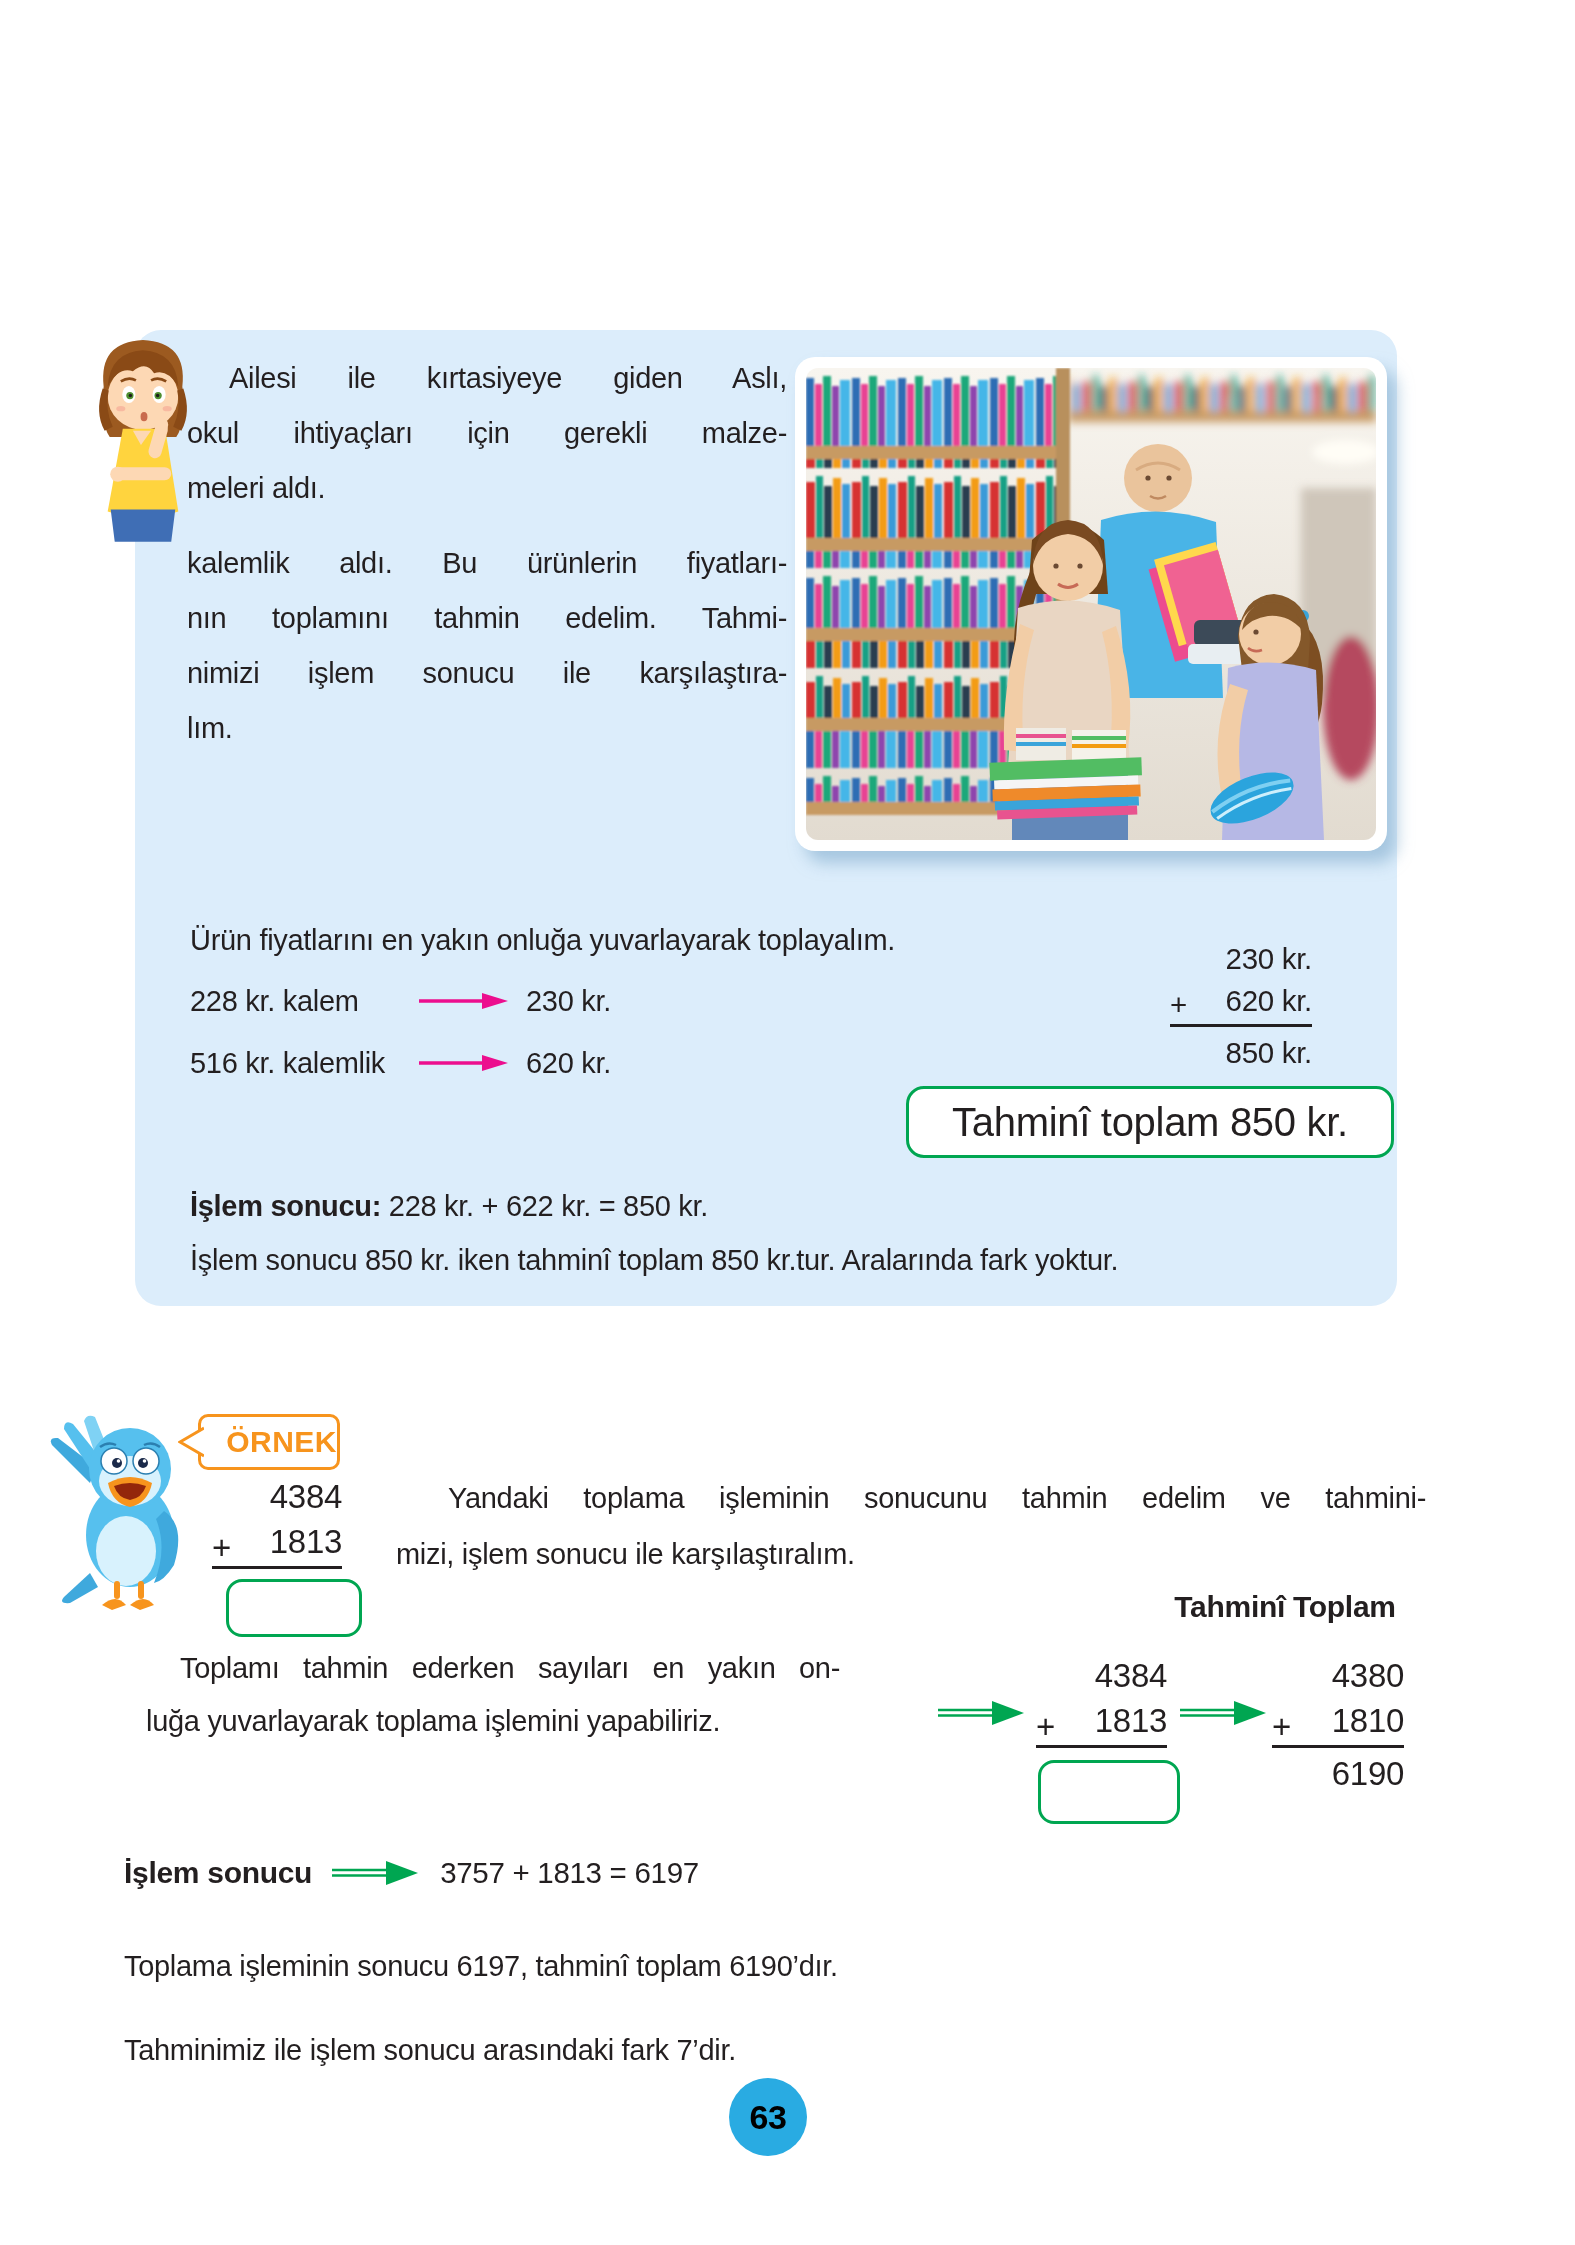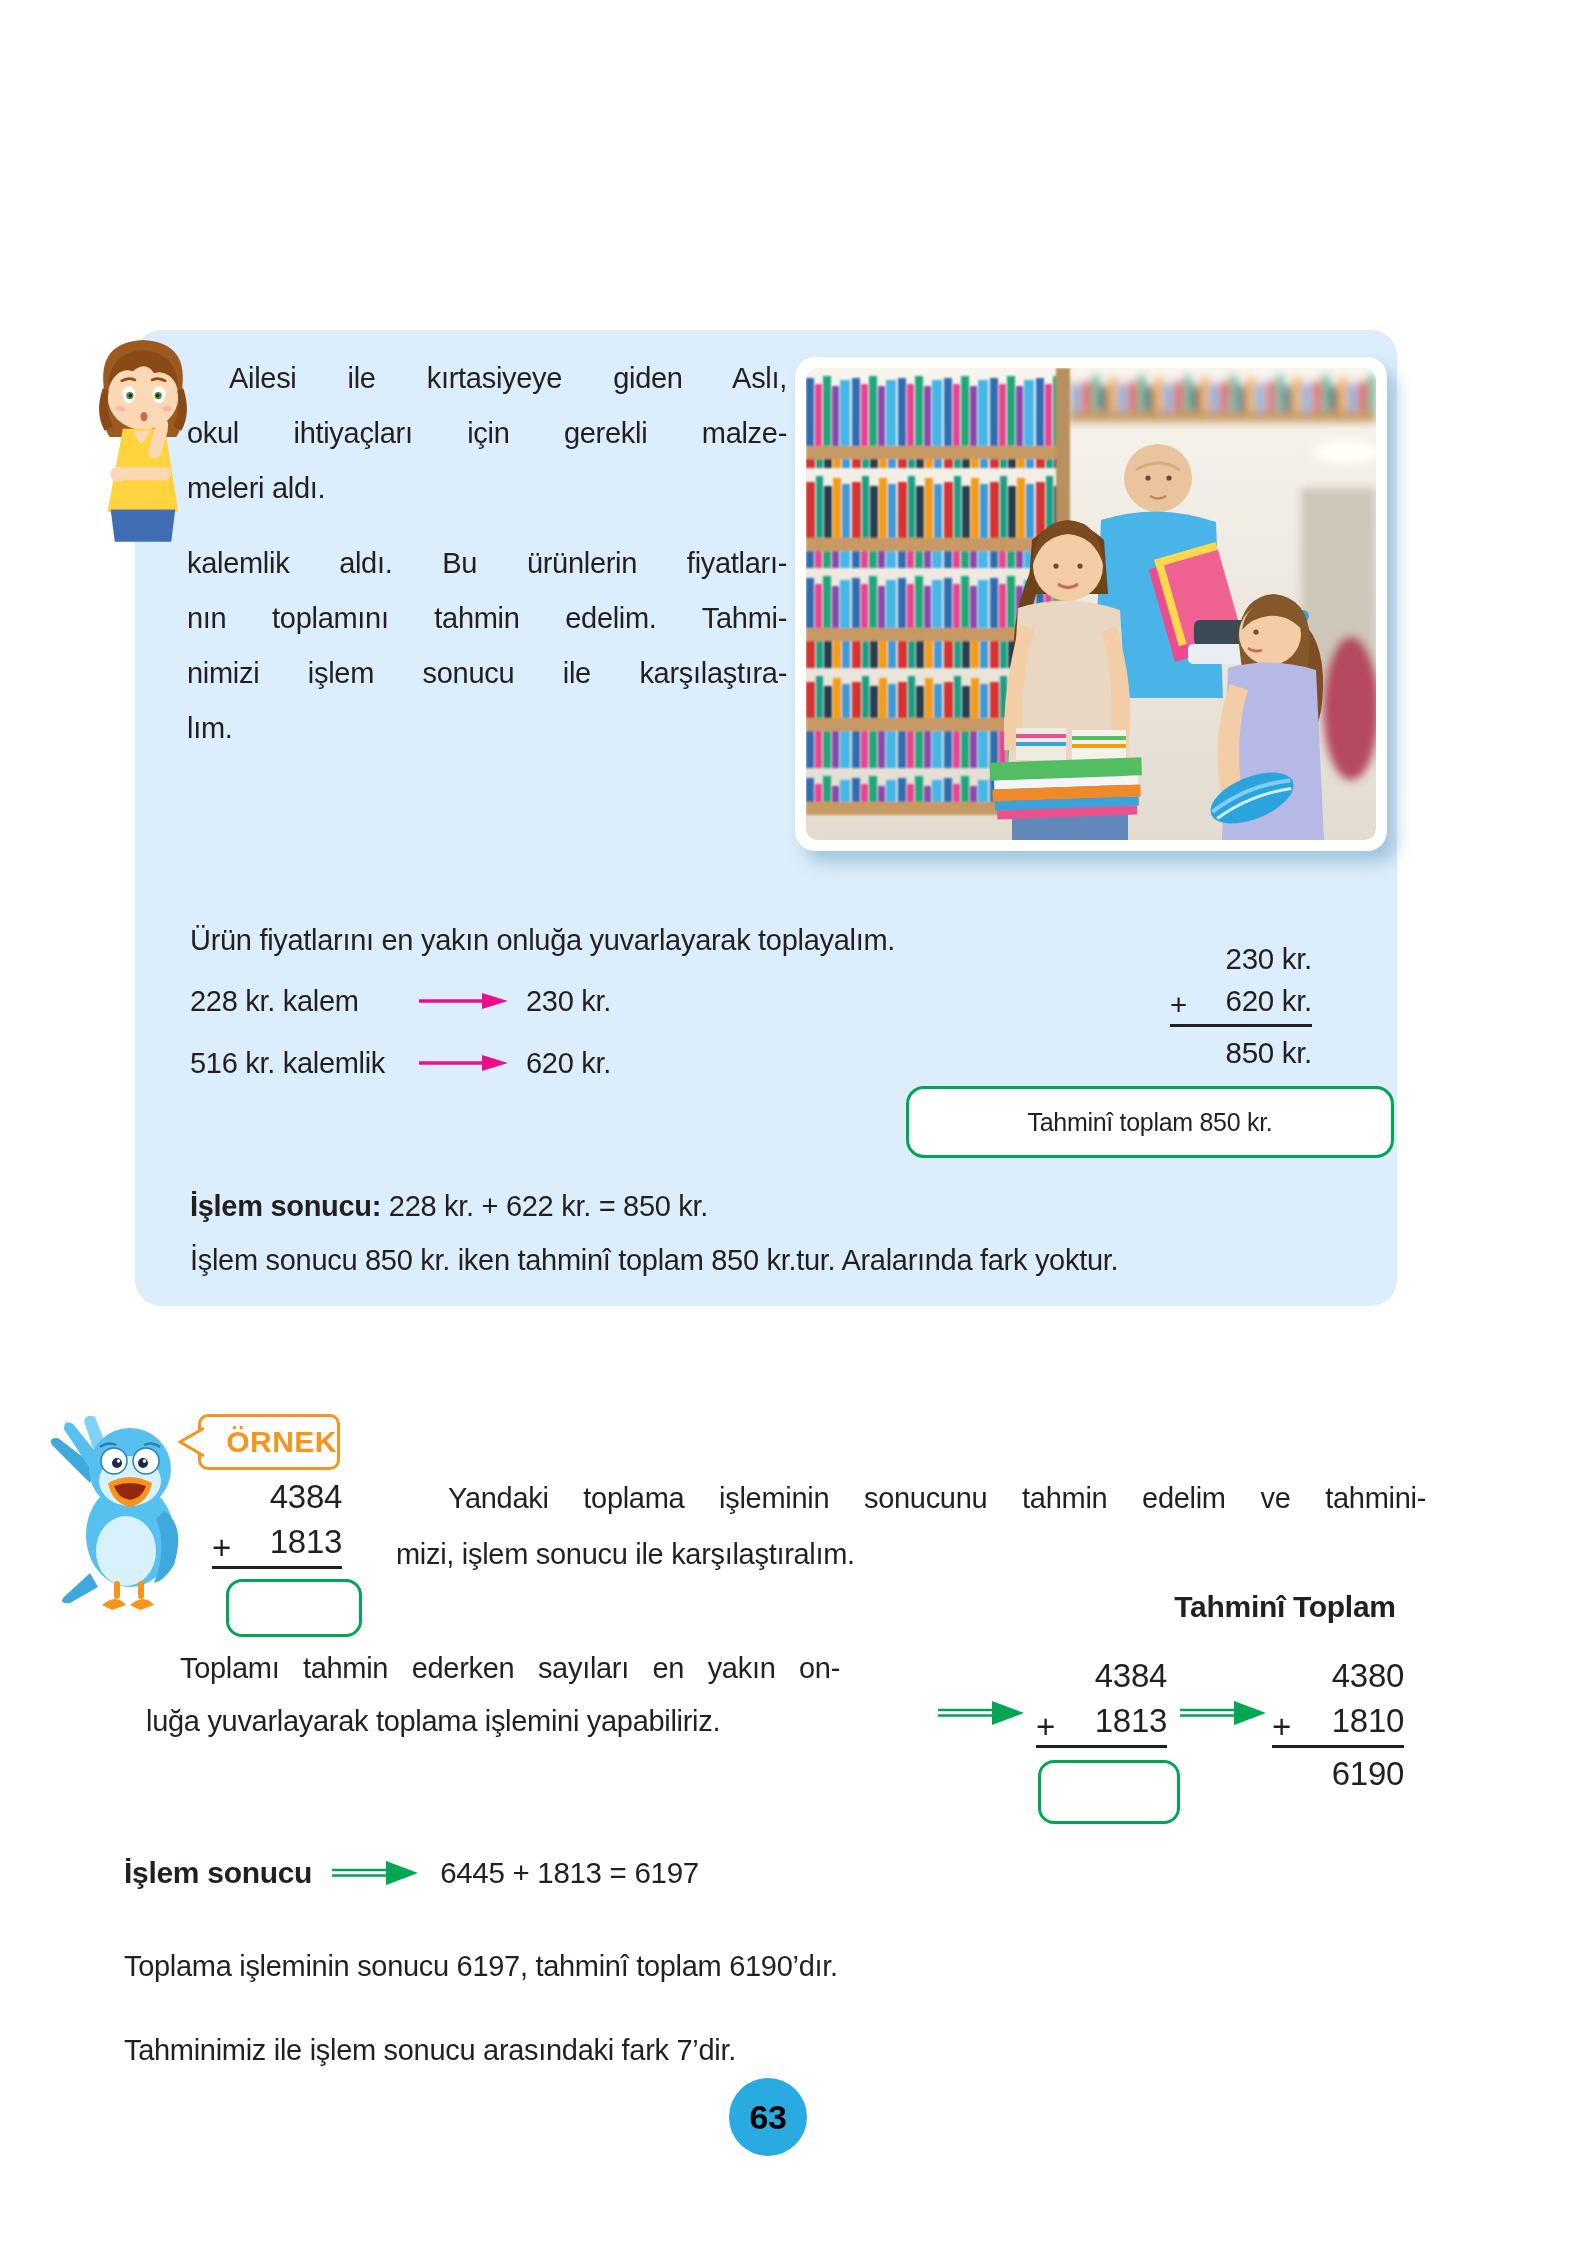--- a/index.html
+++ b/index.html
@@ -37,21 +37,21 @@
   .round-title{left:190px;top:915px;width:820px;font-size:29px;height:50px;line-height:50px;}
   .round-row{left:190px;width:580px;height:50px;display:flex;align-items:center;font-size:29px;}
   .rr-label{width:228px;}
   .rr-arrow{width:108px;display:flex;align-items:center;}
   .kr-add{left:1170px;top:938px;width:142px;font-size:29.5px;}
   .add-row{position:relative;height:42px;line-height:42px;text-align:right;}
   .add-plus{position:absolute;left:0;top:4px;}
   .add-line{border-top:3px solid #231f20;margin-top:2px;}
   .add-sum{height:48px;line-height:52px;text-align:right;}
   .est-box{left:906px;top:1086px;width:482px;height:66px;background:#fff;border:3px solid #00a651;
-    border-radius:18px;display:flex;align-items:center;justify-content:center;font-size:25px;}
+    border-radius:18px;display:flex;align-items:center;justify-content:center;font-size:40px;}
   .res1{left:190px;top:1182px;font-size:29px;height:48px;line-height:48px;}
   .res1 b{letter-spacing:-0.3px;}
   .res2{left:190px;top:1236px;font-size:29px;height:48px;line-height:48px;}
 
   
   .ornek-bubble{left:198px;top:1414px;width:136px;height:50px;background:#fff;border:3px solid #f7941d;
     border-radius:10px;display:flex;align-items:center;justify-content:flex-end;
     font-size:30px;font-weight:bold;color:#f7941d;letter-spacing:0.5px;}
   .bubble-tail{position:absolute;left:-23px;top:9px;}
   .vadd{font-size:33px;}
@@ -363,21 +363,21 @@
     <div class="add-sum">6190</div>
   </div>
 
   <div class="abs final-row">
     <b>İşlem sonucu</b>
     <svg width="100" height="28" viewBox="0 0 88 28">
       <line x1="0" y1="11" x2="58" y2="11" stroke="#00a651" stroke-width="2.6"></line>
       <line x1="0" y1="16.5" x2="58" y2="16.5" stroke="#00a651" stroke-width="2.6"></line>
       <path d="M54 2 L86 14 L54 26Z" fill="#00a651"></path>
     </svg>
-    <span class="eq">6445 + 1813 = 6197</span>
+    <span class="eq">3757 + 1813 = 6197</span>
   </div>
   <div class="abs final2">Toplama işleminin sonucu 6197, tahminî toplam 6190’dır.</div>
   <div class="abs final3">Tahminimiz ile işlem sonucu arasındaki fark 7’dir.</div>
 
   <div class="abs page-circle">
     <span>63</span>
   </div>
 
 </div>
 

